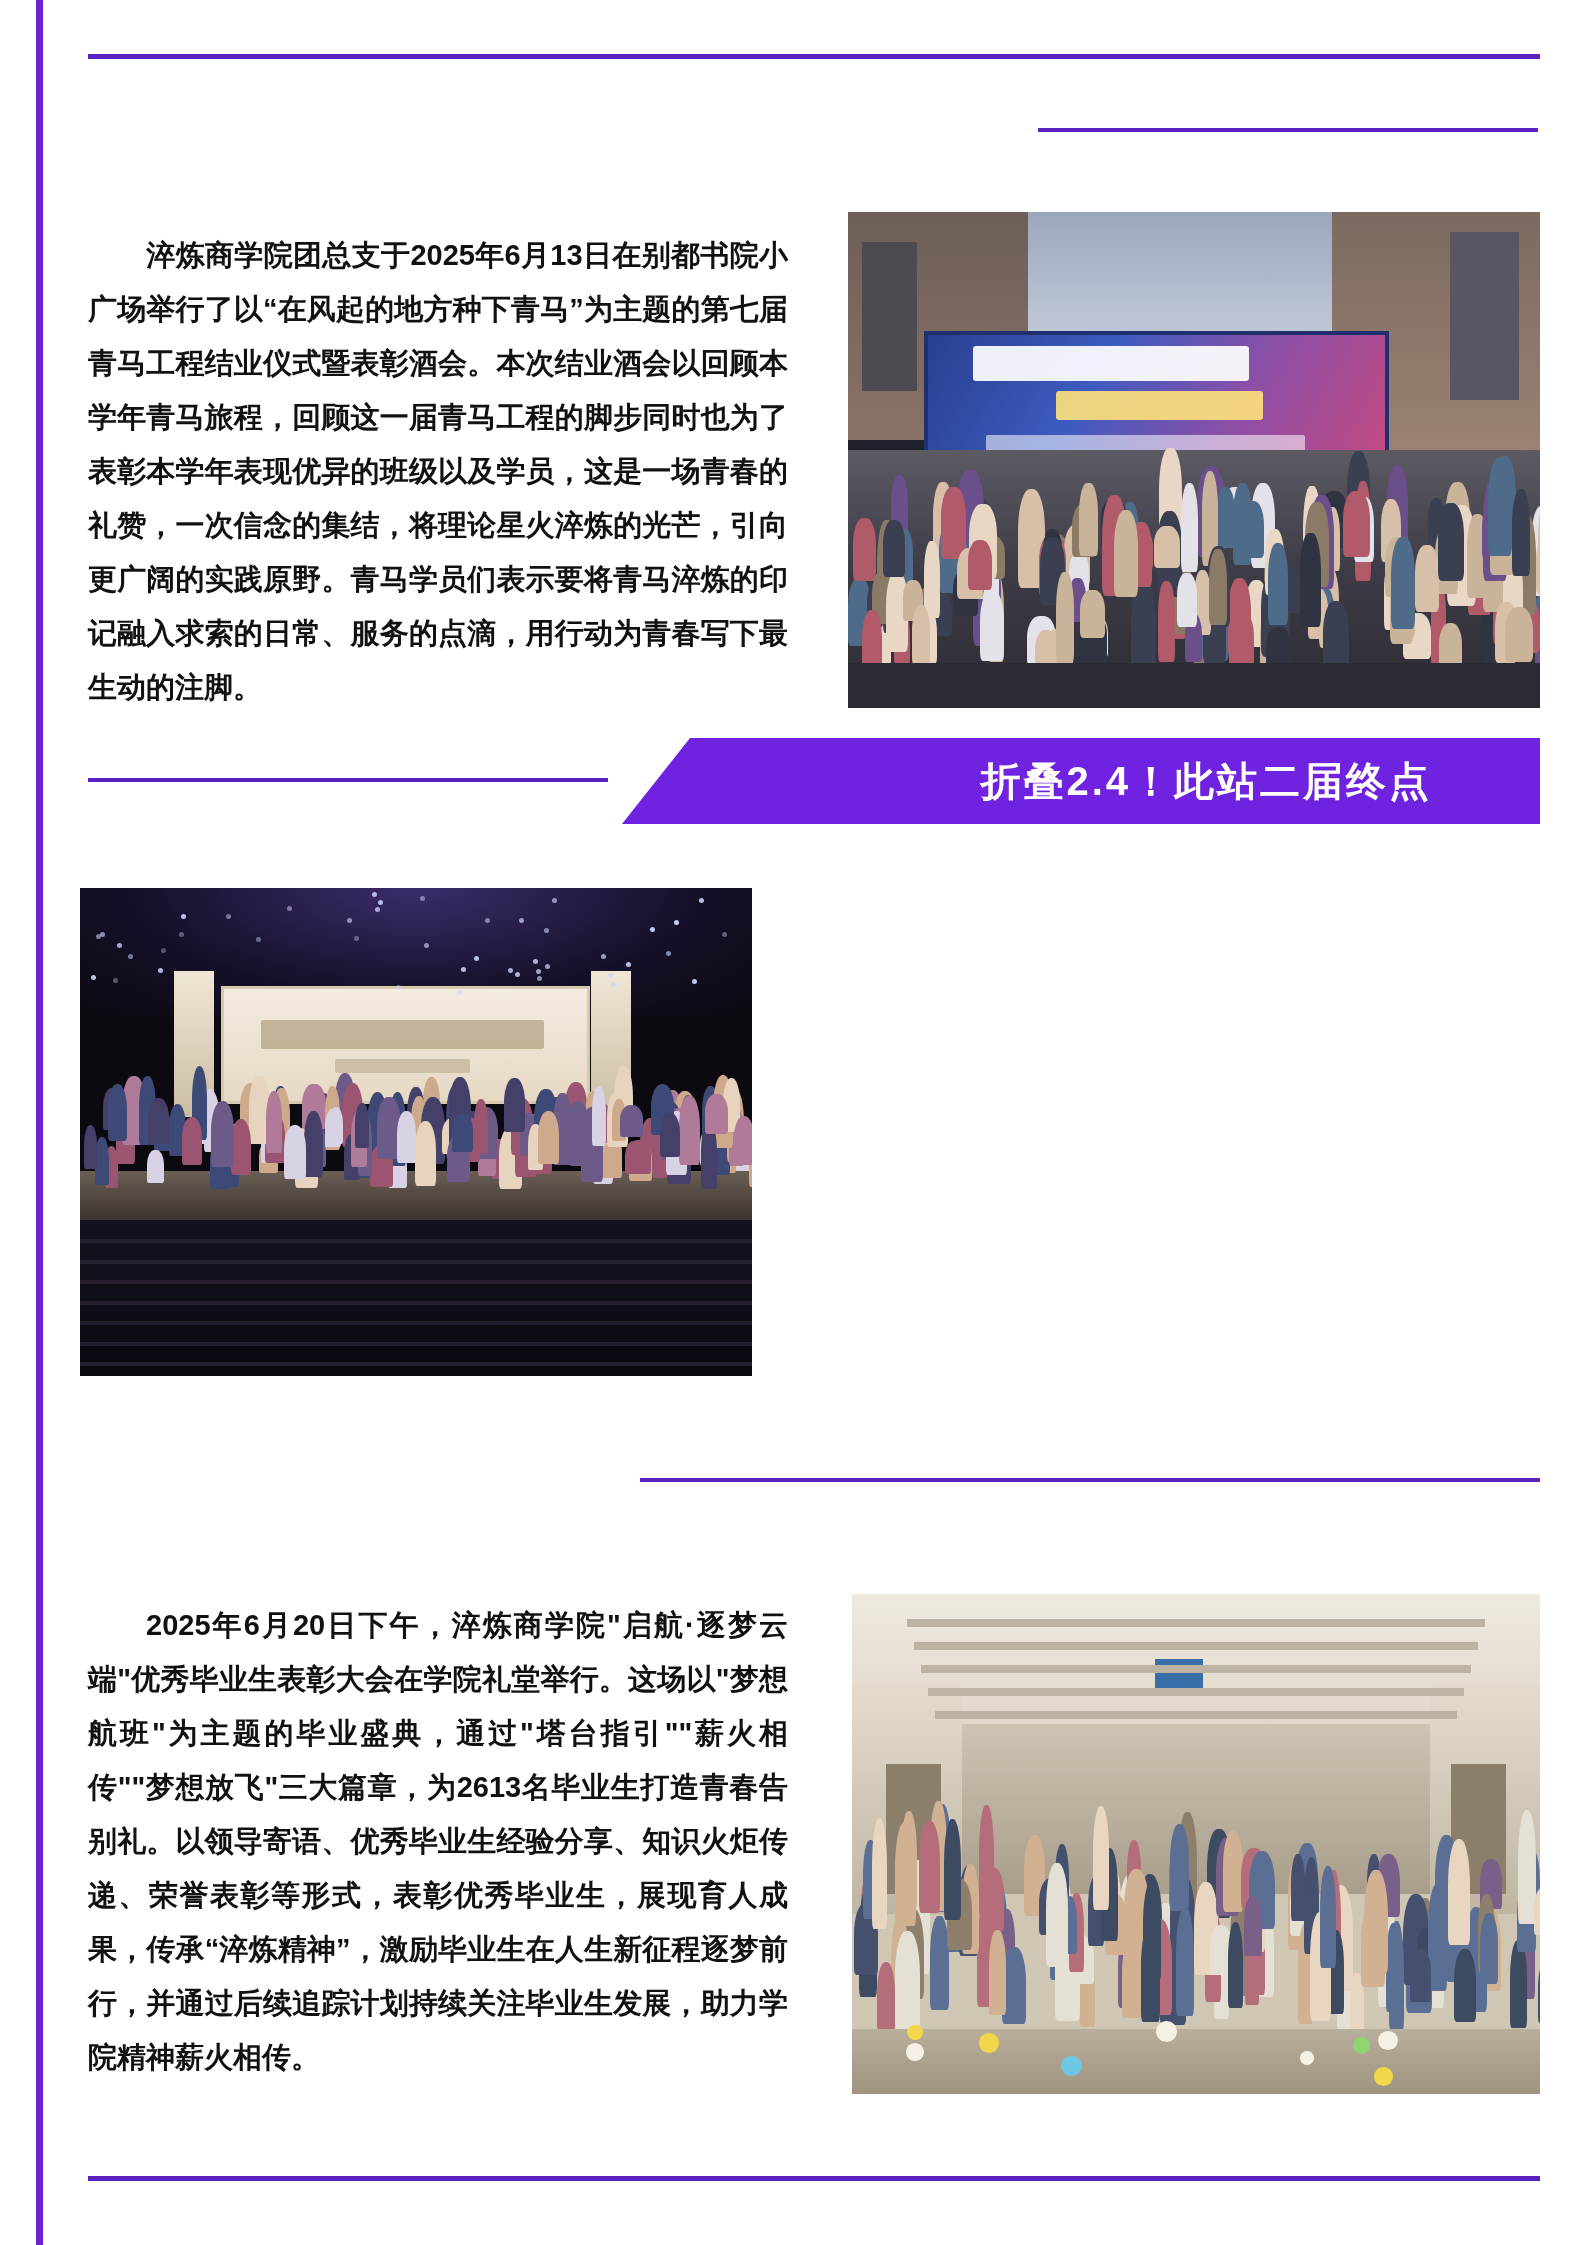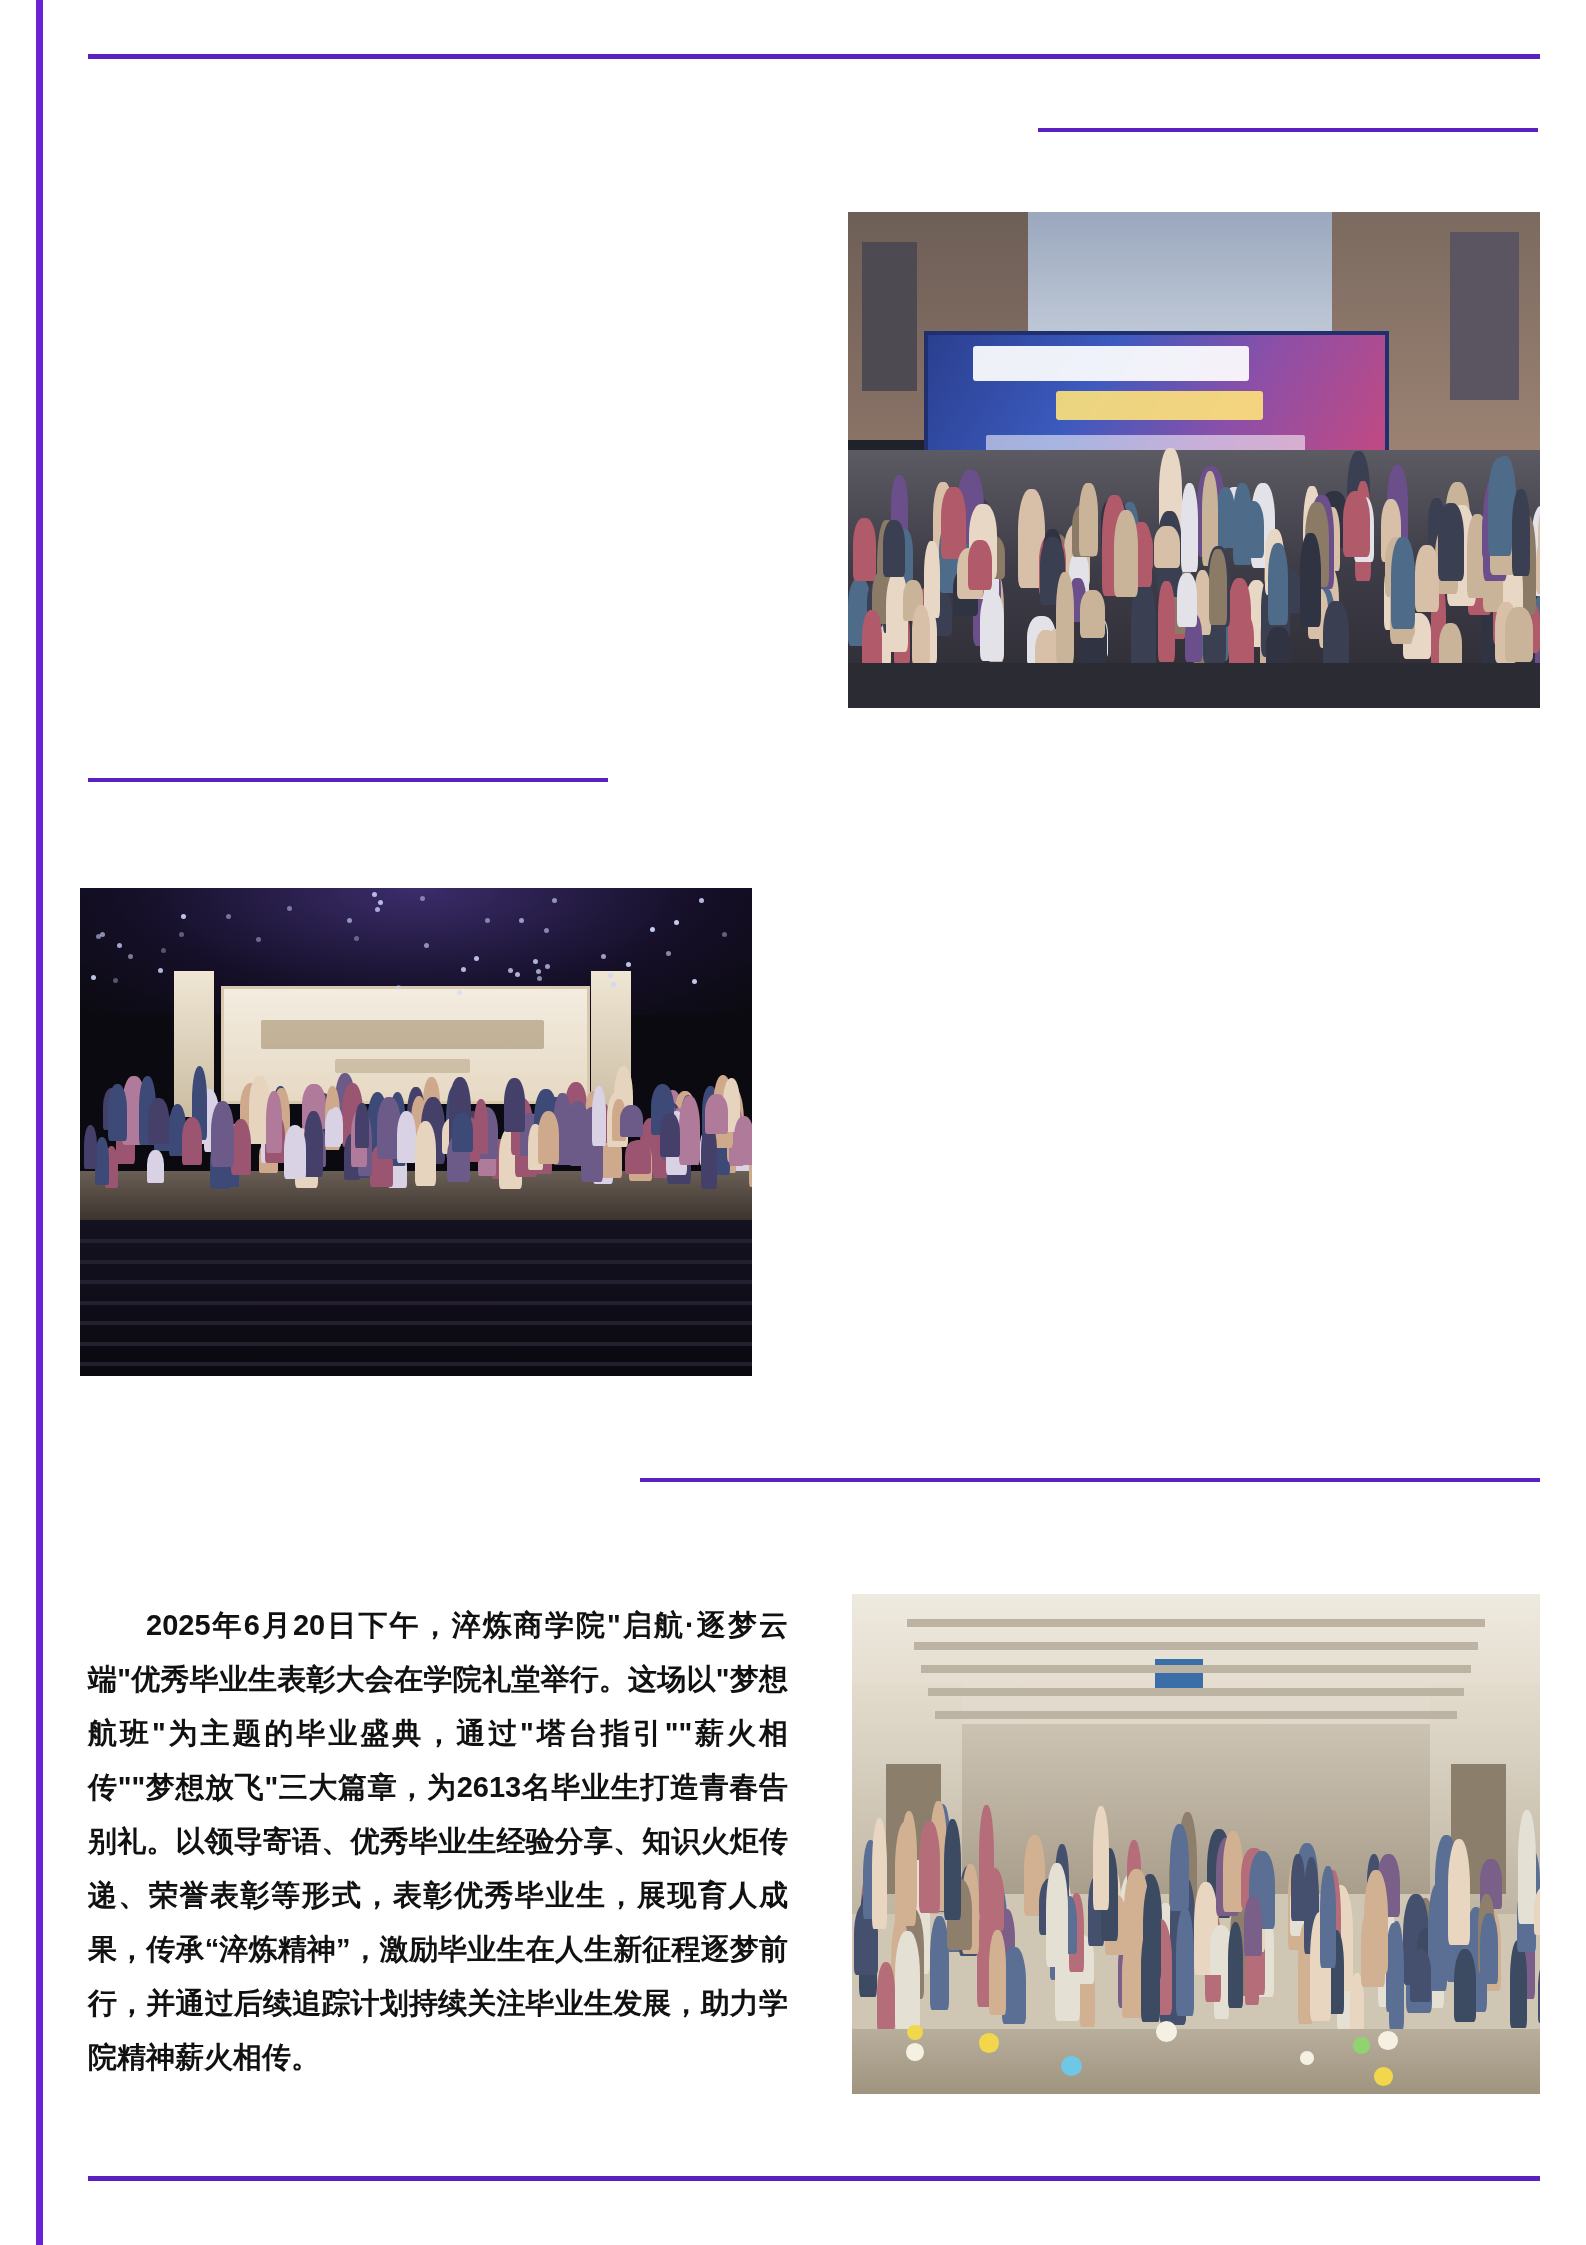--- a/index.html
+++ b/index.html
@@ -223,20 +223,23 @@
 <body>
 
 <div class="page">
 
   <div class="left-rail"></div>
   <div class="rule-top"></div>
   <div class="rule-bottom"></div>
 
   <div class="banner-1-line"></div>
 
+  <div class="para para-1">
+    <span class="indent"></span><span>淬炼商学院团总支于2025年6月13日在别都书院小广场举行了以“在风起的地方种下青马”为主题的第七届青马工程结业仪式暨表彰酒会。本次结业酒会以回顾本学年青马旅程，回顾这一届青马工程的脚步同时也为了表彰本学年表现优异的班级以及学员，这是一场青春的礼赞，一次信念的集结，将理论星火淬炼的光芒，引向更广阔的实践原野。青马学员们表示要将青马淬炼的印记融入求索的日常、服务的点滴，用行动为青春写下最生动的注脚。</span>
+  </div>
 
   <div class="photo photo-1">
     <div class="photo-inner">
       <div class="p1-sky"></div>
       <div class="p1-bldgL"></div>
       <div class="p1-bldgL2"></div>
       <div class="p1-bldgR"></div>
       <div class="p1-bldgR2"></div>
       <div class="p1-stage"></div>
       <div class="p1-stage-t1"></div>
@@ -393,20 +396,23 @@
           <span style="left:30.07%;bottom:6.32%;width:2.57%;height:40.31%;background:#c9b49a;"></span>
           <span style="left:33.56%;bottom:17.71%;width:3.61%;height:20.84%;background:#c9b49a;"></span>
           <span style="left:9.19%;bottom:5.66%;width:2.70%;height:26.57%;background:#d8c0a8;"></span>
           <span style="left:38.44%;bottom:35.52%;width:3.54%;height:38.38%;background:#c9b49a;"></span>
         </div>
       <div class="p1-ground"></div>
     </div>
   </div>
 
   <div class="banner-2-line"></div>
+  <div class="banner banner-2">
+    <span>折叠2.4！此站二届终点</span>
+  </div>
 
   <div class="photo photo-2">
     <div class="photo-inner">
       <div class="p2-bg"></div>
       <div class="p2-lights"></div>
       <div class="p2-pillarL"></div>
       <div class="p2-pillarR"></div>
       <div class="p2-screen"></div>
       <div class="p2-screen-t"></div>
       <div class="p2-screen-t2"></div>

